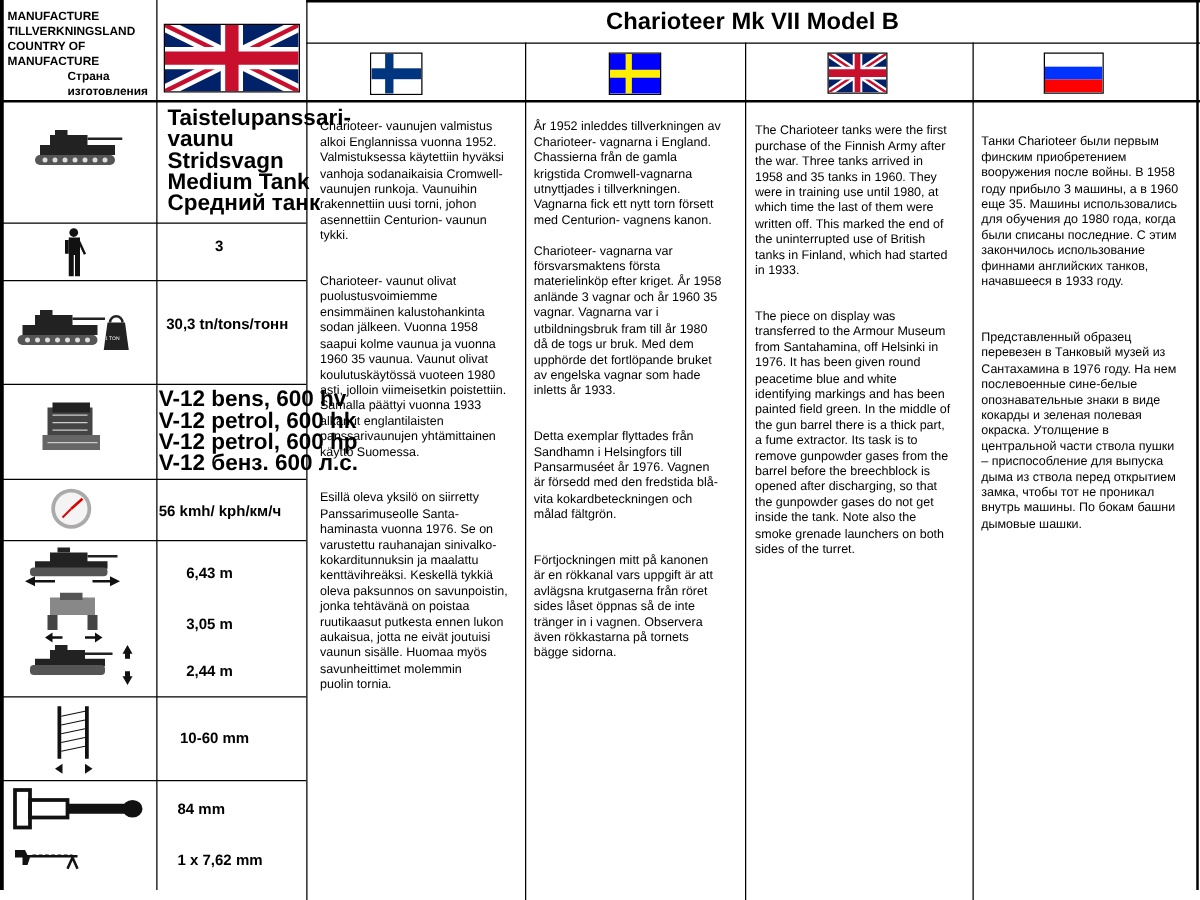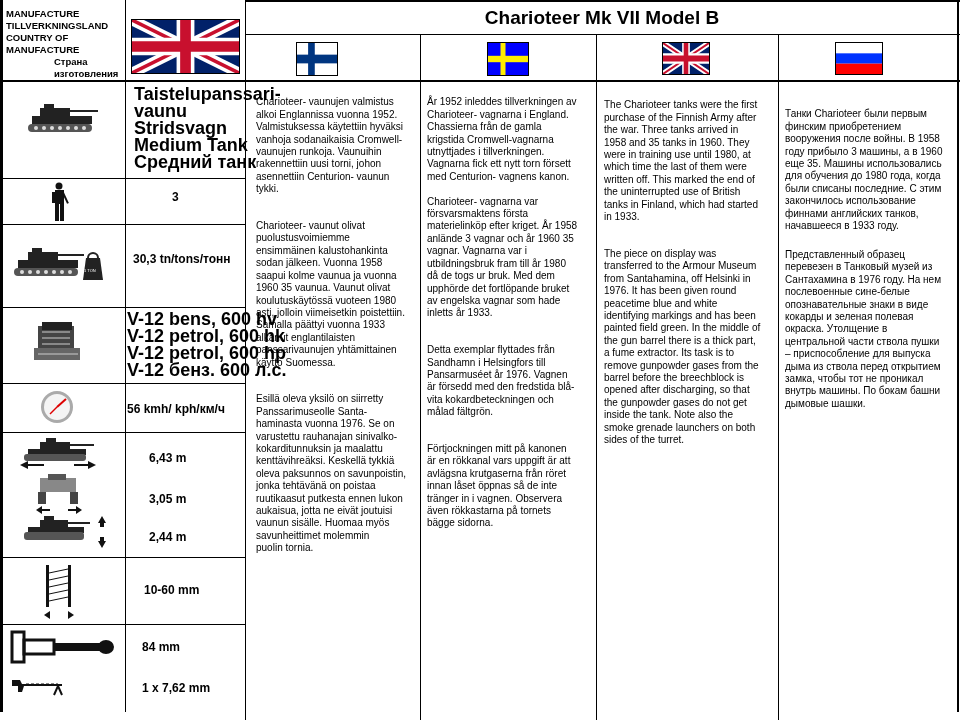--- a/index.html
+++ b/index.html
@@ -143,21 +143,21 @@
 inletts år 1933.</div>
   <div style="margin-top:12px;">Detta exemplar flyttades från
 Sandhamn  i Helsingfors till
 Pansarmuséet år 1976. Vagnen
 är försedd med den fredstida blå-
 vita kokardbeteckningen och
 målad  fältgrön.</div>
   <div style="margin-top:12px;">Förtjockningen mitt på kanonen
 är en rökkanal vars uppgift är att
 avlägsna krutgaserna från röret
-innan låset öppnas så de inte
+sides låset öppnas så de inte
 tränger in i vagnen. Observera
 även rökkastarna på tornets
 bägge sidorna.</div>
 </div>
 <div class="col-text" style="left:604px;width:176px;top:87px;">
   <div style="">The Charioteer tanks were the first
 purchase of the Finnish  Army after
 the war. Three tanks arrived in
 1958 and 35 tanks in 1960. They
 were in training use until 1980, at
@@ -188,21 +188,21 @@
 финским приобретением
 вооружения после войны. В 1958
 году прибыло 3 машины, а в 1960
 еще 35. Машины использовались
 для обучения до 1980 года, когда
 были списаны последние. С этим
 закончилось использование
 финнами английских танков,
 начавшееся в 1933 году.
 </div>
-  <div style="margin-top:4px;">Представленный образец
+  <div style="margin-top:20px;">Представленный образец
 перевезен в Танковый музей из
 Сантахамина в 1976 году. На нем
 послевоенные сине-белые
 опознавательные знаки в виде
 кокарды и зеленая полевая
 окраска. Утолщение в
 центральной части ствола пушки
 – приспособление для выпуска
 дыма из ствола перед открытием
 замка, чтобы тот не проникал

